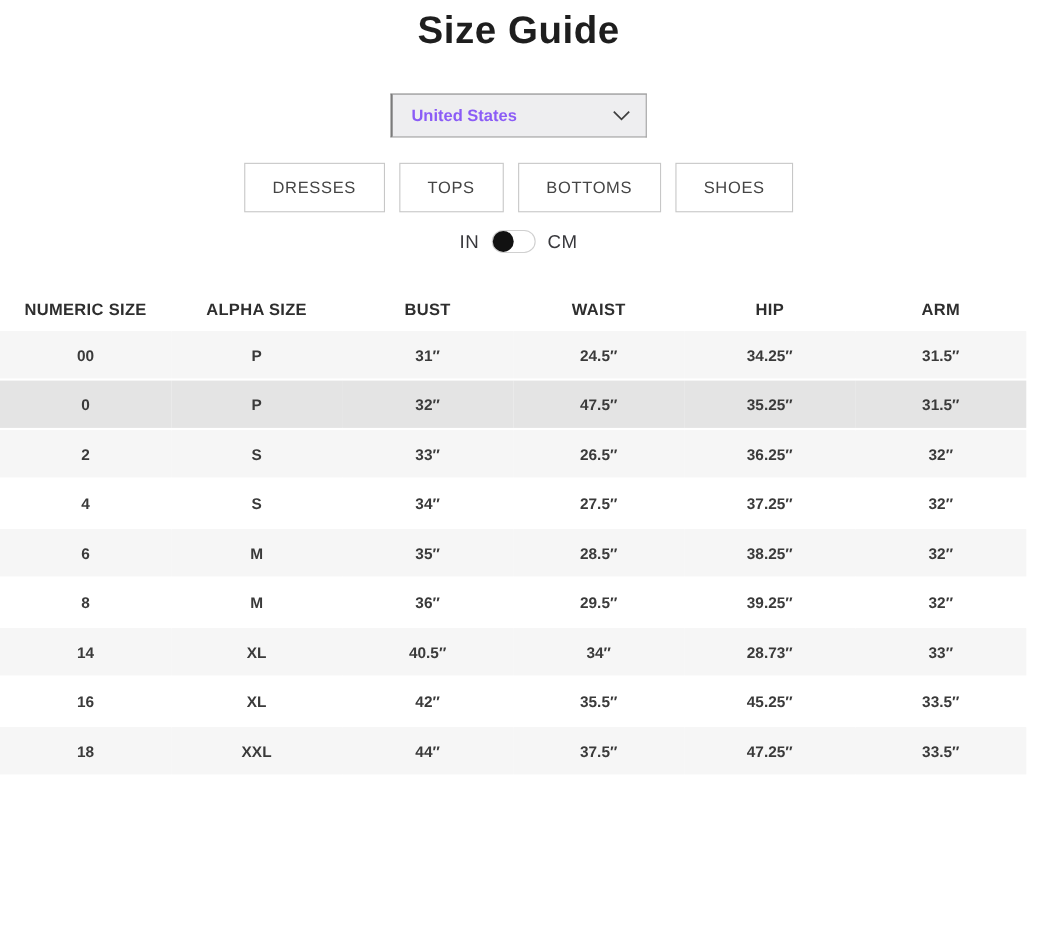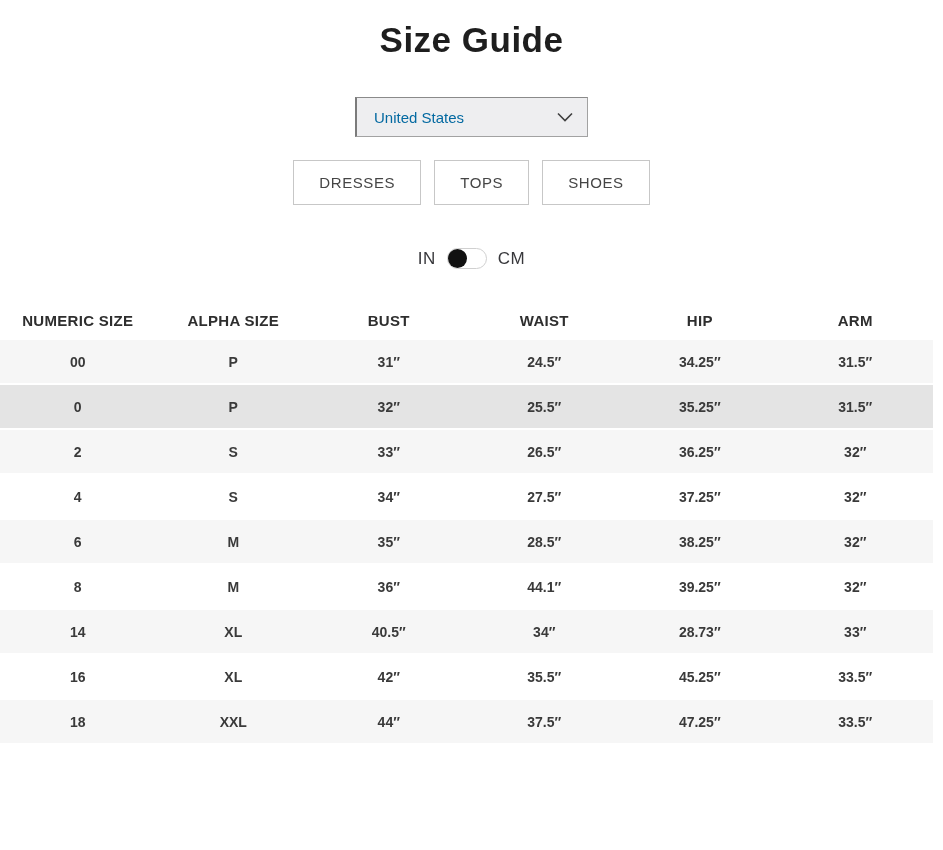--- a/index.html
+++ b/index.html
@@ -8,40 +8,40 @@
     --text:#333333;
   }
   *{box-sizing:border-box;}
   html,body{margin:0;padding:0;}
   body{
     width:943px;height:850px;background:#ffffff;
     font-family:"Liberation Sans","DejaVu Sans",sans-serif;
     color:var(--text);overflow:hidden;
   }
   .page-title{
-    margin:20px 0 0 0;text-align:center;
+    margin:8px 0 0 0;text-align:center;
     font-size:35px;font-weight:600;color:#1e1e1e;letter-spacing:0.5px;
   }
   .select-row{margin-top:37px;display:flex;justify-content:center;}
   .country-select{
     width:233px;height:40px;background:#eeeef0;
     border:1px solid #a2a2a2;border-left:2px solid #7b7b7b;border-top-color:#8a8a8a;
     display:flex;align-items:center;justify-content:space-between;
     padding:0 14px 0 17px;cursor:pointer;
   }
-  .country-select .val{font-size:15px;color:#0369a1;}
+  .country-select .val{font-size:15px;color:#8b5cf6;font-weight:bold;}
   .country-select svg{display:block;}
   .category-row{margin-top:23px;display:flex;justify-content:center;gap:13px;}
   .category-btn{
     height:45px;background:#ffffff;border:1px solid #c7c7c7;
     padding:0 25px;font-size:15px;color:#454545;letter-spacing:0.6px;
     font-family:inherit;display:flex;align-items:center;cursor:pointer;white-space:nowrap;
   }
   .toggle-row{
-    margin-top:43px;display:flex;justify-content:center;align-items:center;gap:11px;
+    margin-top:16px;display:flex;justify-content:center;align-items:center;gap:11px;
   }
   .unit-label{font-size:17px;color:#38383c;letter-spacing:0.5px;}
   .toggle{
     position:relative;width:40px;height:21px;background:#ffffff;
     border:1px solid #d0d0d0;border-radius:11px;cursor:pointer;flex:0 0 auto;
   }
   .toggle .knob{
     position:absolute;left:0px;top:0px;width:19px;height:19px;
     background:#111111;border-radius:50%;
   }
@@ -73,20 +73,21 @@
       <svg width="16" height="10" viewBox="0 0 16 10">
           <polyline points="1,1.5 8,8.5 15,1.5" fill="none" stroke="#3f3f3f" stroke-width="1.6"></polyline>
         </svg>
     </span>
   </div>
 </div>
 
 <div class="category-row">
     <button class="category-btn">DRESSES</button>
     <button class="category-btn">TOPS</button>
+    <button class="category-btn">BOTTOMS</button>
     <button class="category-btn">SHOES</button>
   </div>
 
 <div class="toggle-row">
   <span class="unit-label">IN</span>
   <span class="toggle">
     <span class="knob"></span>
   </span>
   <span class="unit-label">CM</span>
 </div>
@@ -108,21 +109,21 @@
         <td>P</td>
         <td>31″</td>
         <td>24.5″</td>
         <td>34.25″</td>
         <td>31.5″</td>
       </tr>
       <tr class="hl">
         <td>0</td>
         <td>P</td>
         <td>32″</td>
-        <td>25.5″</td>
+        <td>47.5″</td>
         <td>35.25″</td>
         <td>31.5″</td>
       </tr>
       <tr class="shade">
         <td>2</td>
         <td>S</td>
         <td>33″</td>
         <td>26.5″</td>
         <td>36.25″</td>
         <td>32″</td>
@@ -140,21 +141,21 @@
         <td>M</td>
         <td>35″</td>
         <td>28.5″</td>
         <td>38.25″</td>
         <td>32″</td>
       </tr>
       <tr>
         <td>8</td>
         <td>M</td>
         <td>36″</td>
-        <td>44.1″</td>
+        <td>29.5″</td>
         <td>39.25″</td>
         <td>32″</td>
       </tr>
       <tr class="shade">
         <td>14</td>
         <td>XL</td>
         <td>40.5″</td>
         <td>34″</td>
         <td>28.73″</td>
         <td>33″</td>

